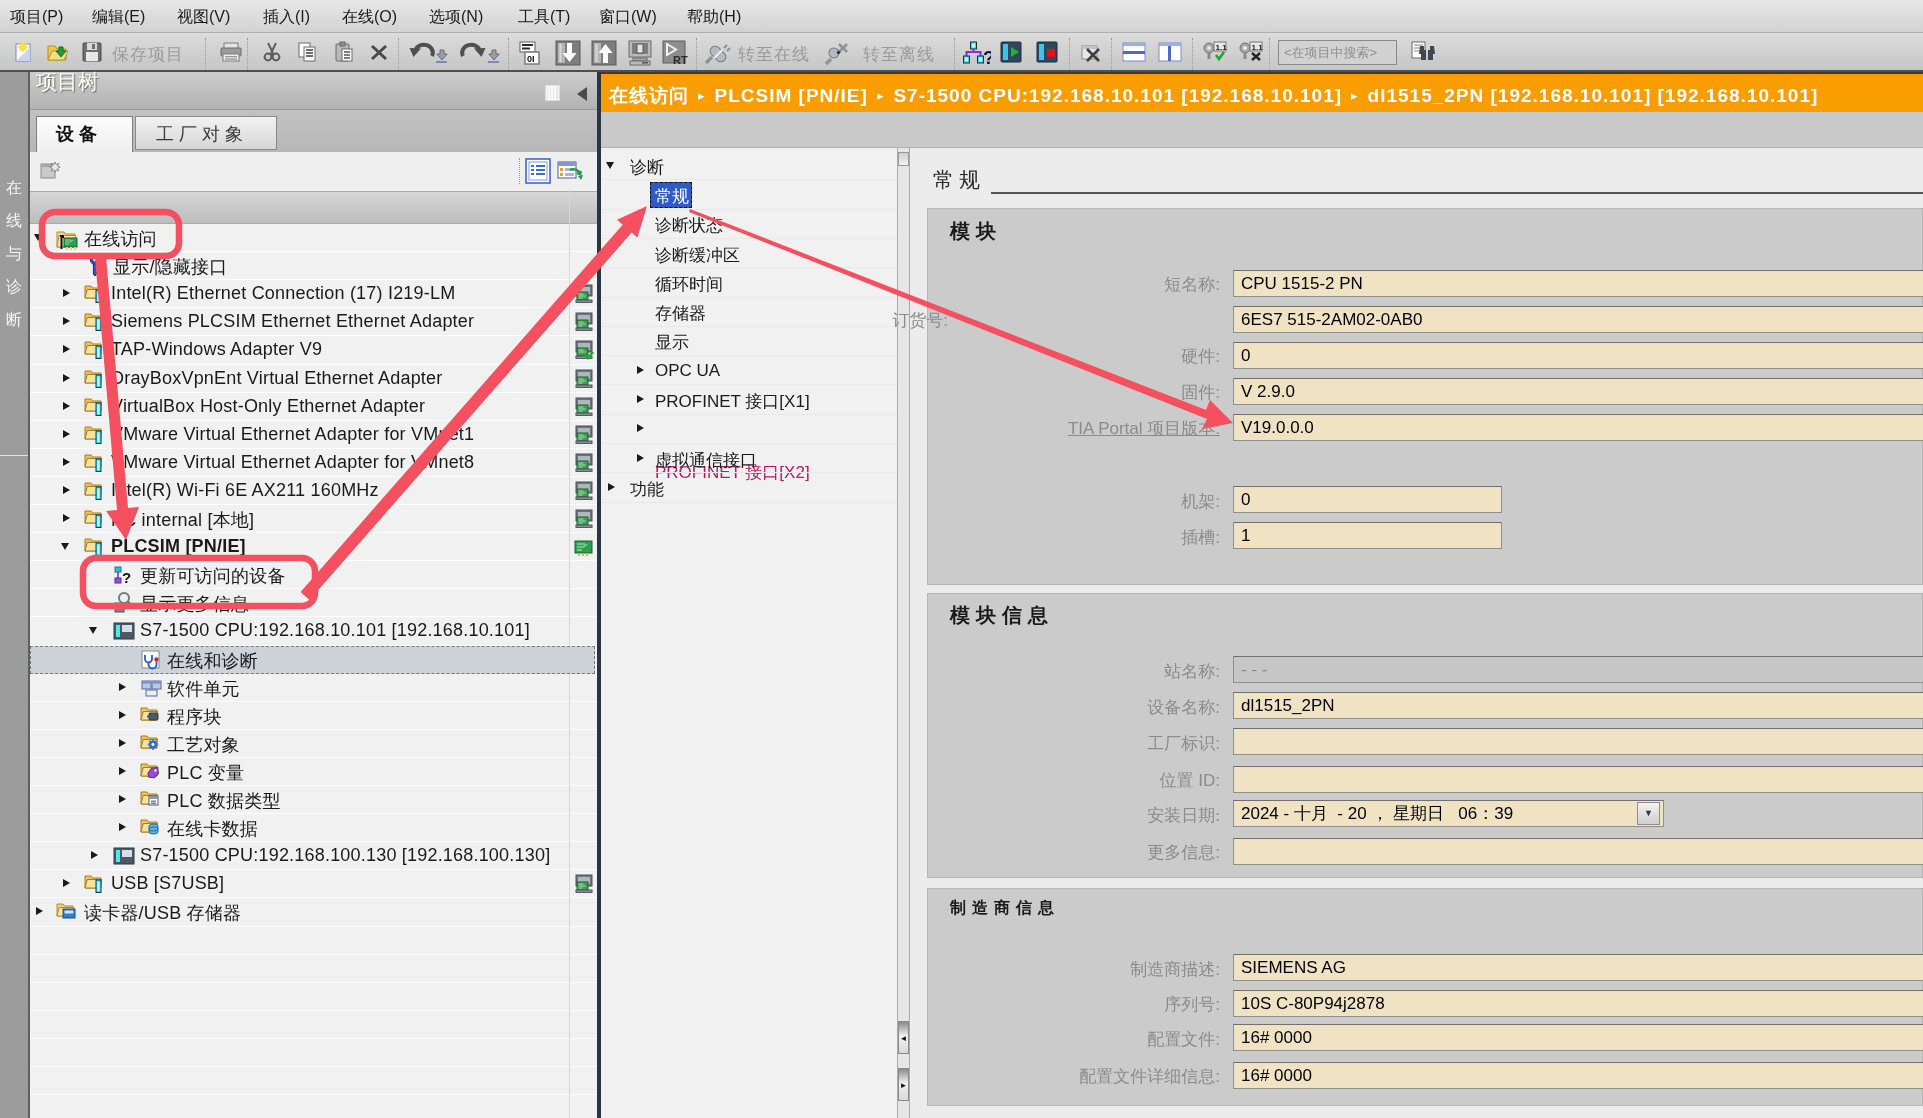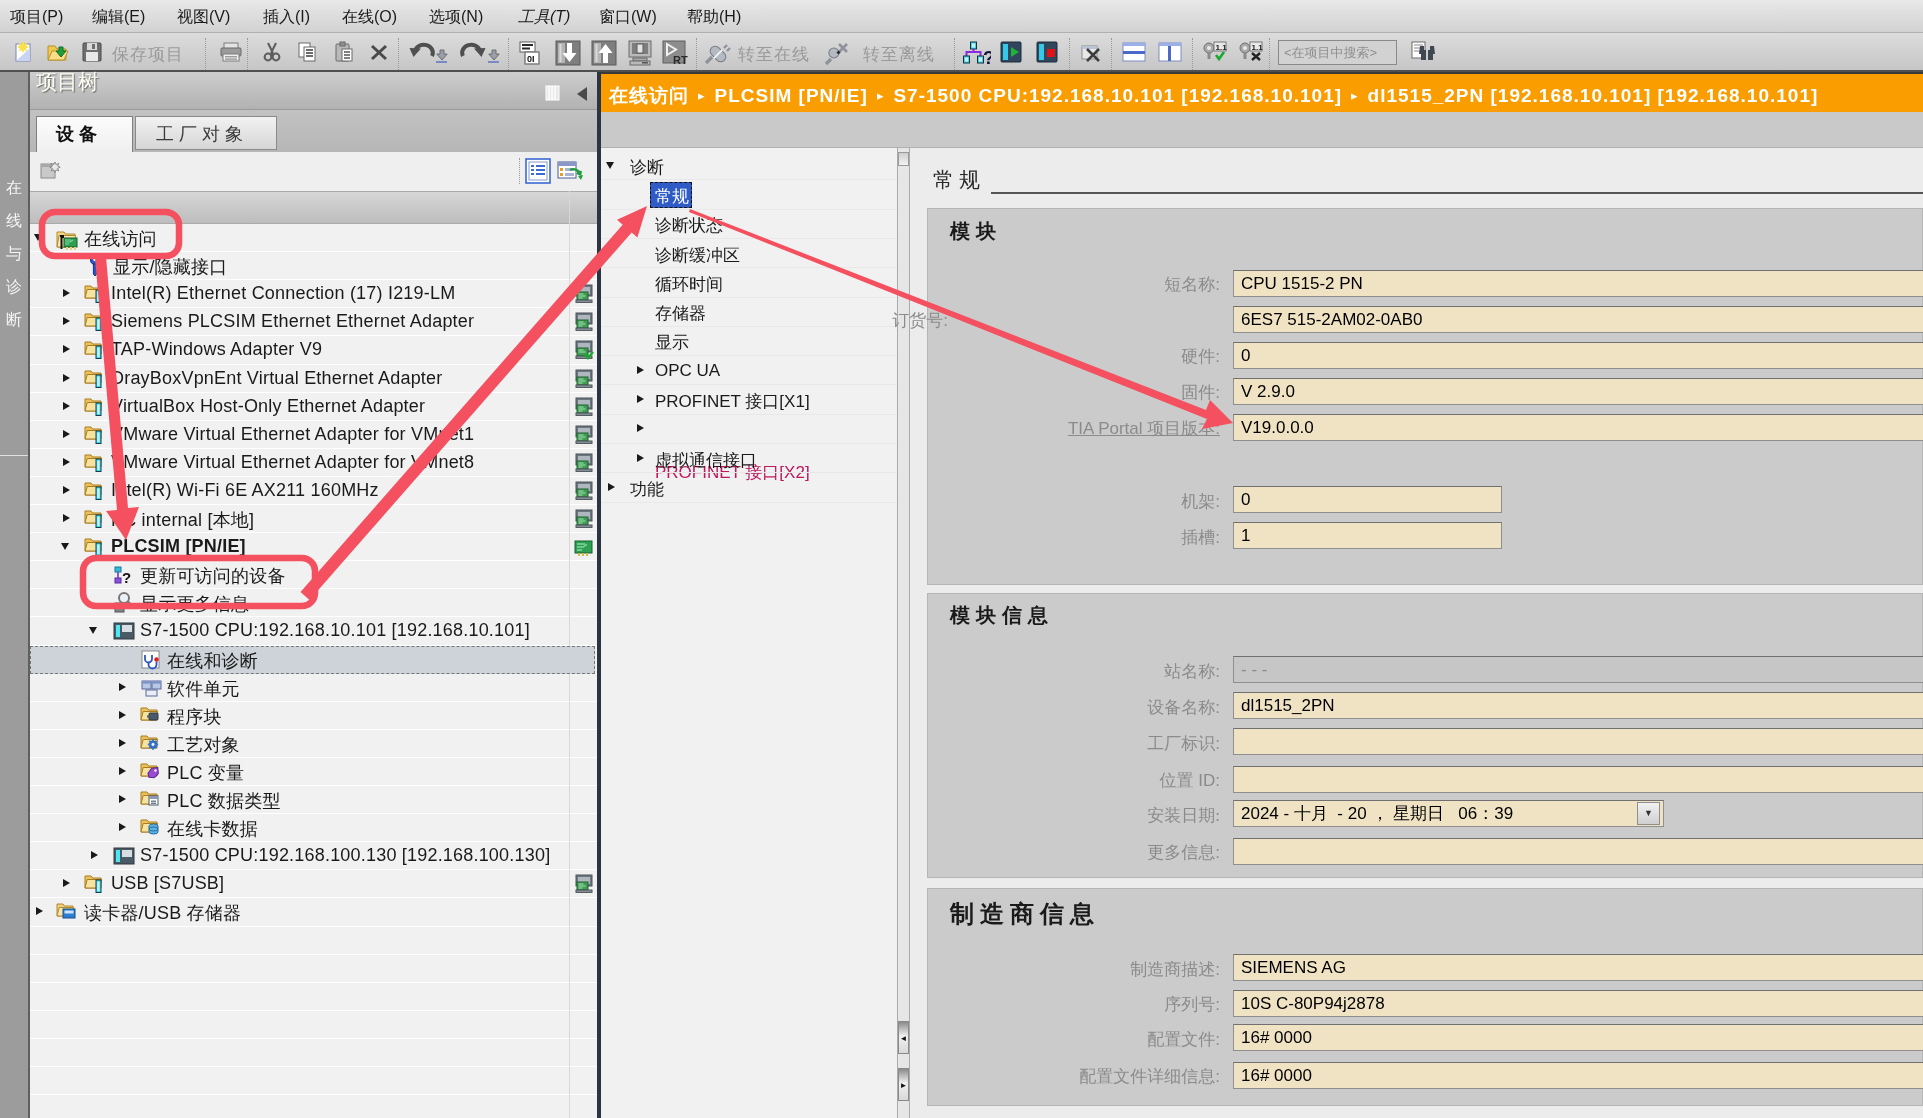--- a/index.html
+++ b/index.html
@@ -7,21 +7,21 @@
 .tri-r{width:0;height:0;border-left:7px solid #1a1a1a;border-top:4.5px solid transparent;border-bottom:4.5px solid transparent;}
 .tri-d{width:0;height:0;border-top:7px solid #1a1a1a;border-left:4.5px solid transparent;border-right:4.5px solid transparent;}
 </style></head><body>
 <div style="position:absolute;left:0px;top:0px;width:1923px;height:33px;background:linear-gradient(#e8e8e8,#d2d2d2);border-bottom:1px solid #b0b0b0;"></div>
 <div class="r" style="position:absolute;left:10px;top:7px;font-size:16px;color:#1a1a1a;">项目(P)</div>
 <div class="r" style="position:absolute;left:92px;top:7px;font-size:16px;color:#1a1a1a;">编辑(E)</div>
 <div class="r" style="position:absolute;left:177px;top:7px;font-size:16px;color:#1a1a1a;">视图(V)</div>
 <div class="r" style="position:absolute;left:263px;top:7px;font-size:16px;color:#1a1a1a;">插入(I)</div>
 <div class="r" style="position:absolute;left:342px;top:7px;font-size:16px;color:#1a1a1a;">在线(O)</div>
 <div class="r" style="position:absolute;left:429px;top:7px;font-size:16px;color:#1a1a1a;">选项(N)</div>
-<div class="r" style="position:absolute;left:518px;top:7px;font-size:16px;color:#1a1a1a;font-style:italic;">工具(T)</div>
+<div class="r" style="position:absolute;left:518px;top:7px;font-size:16px;color:#1a1a1a;">工具(T)</div>
 <div class="r" style="position:absolute;left:599px;top:7px;font-size:16px;color:#1a1a1a;">窗口(W)</div>
 <div class="r" style="position:absolute;left:687px;top:7px;font-size:16px;color:#1a1a1a;">帮助(H)</div>
 <div style="position:absolute;left:0px;top:33px;width:1923px;height:37px;background:linear-gradient(#dcdcdc,#c6c6c6);"></div>
 <div style="position:absolute;left:0px;top:70px;width:1923px;height:2px;background:#4f4f4f;"></div>
 <div style="position:absolute;left:12px;top:40px;line-height:0;"><svg width="24" height="24" viewBox="0 0 24 24" style="">
       <rect x="4" y="4" width="14" height="17" fill="#fff" stroke="#7a86b8"></rect>
       <path d="M4 21 L18 21 L18 8 Z" fill="#c9d4f2"></path>
       <path d="M11 1 l1.4 3 3-1.4-1.4 3 3 1.4-3 1.4 1.4 3-3-1.4-1.4 3-1.4-3-3 1.4 1.4-3-3-1.4 3-1.4-1.4-3 3 1.4z" fill="#f8e24a"></path>
     </svg></div>
 <div style="position:absolute;left:46px;top:40px;line-height:0;"><svg width="24" height="24" viewBox="0 0 24 24" style="">
@@ -681,21 +681,21 @@
 <div style="position:absolute;left:620px;top:732px;width:600px;height:20px;font-size:17px;color:#8b8b8b;text-align:right;white-space:nowrap;">工厂标识:</div>
 <div style="position:absolute;left:1233px;top:728px;width:692px;height:27px;background:#f0e3c4;border:1px solid #8f8f8f;border-top:1px solid #707070;font-size:17px;color:#000;line-height:25px;padding-left:7px;white-space:nowrap;overflow:hidden;"></div>
 <div style="position:absolute;left:620px;top:769px;width:600px;height:20px;font-size:17px;color:#8b8b8b;text-align:right;white-space:nowrap;">位置 ID:</div>
 <div style="position:absolute;left:1233px;top:766px;width:692px;height:27px;background:#f0e3c4;border:1px solid #8f8f8f;border-top:1px solid #707070;font-size:17px;color:#000;line-height:25px;padding-left:7px;white-space:nowrap;overflow:hidden;"></div>
 <div style="position:absolute;left:620px;top:804px;width:600px;height:20px;font-size:17px;color:#8b8b8b;text-align:right;white-space:nowrap;font-family:Liberation Serif, serif;">安装日期:</div>
 <div style="position:absolute;left:1233px;top:800px;width:431px;height:27px;background:#f0e3c4;border:1px solid #8f8f8f;border-top:1px solid #707070;font-size:17px;color:#000;line-height:25px;padding-left:7px;white-space:nowrap;overflow:hidden;">2024 - 十月 &nbsp;- 20 ，&nbsp;星期日&nbsp;&nbsp; 06：39</div>
 <div style="position:absolute;left:1637px;top:802px;width:23px;height:23px;background:linear-gradient(#f2f2f2,#cfcfcf);border:1px solid #8f8f8f;text-align:center;font-size:9px;color:#333;line-height:21px;">▼</div>
 <div style="position:absolute;left:620px;top:841px;width:600px;height:20px;font-size:17px;color:#8b8b8b;text-align:right;white-space:nowrap;">更多信息:</div>
 <div style="position:absolute;left:1233px;top:838px;width:692px;height:27px;background:#f0e3c4;border:1px solid #8f8f8f;border-top:1px solid #707070;font-size:17px;color:#000;line-height:25px;padding-left:7px;white-space:nowrap;overflow:hidden;"></div>
 <div style="position:absolute;left:927px;top:888px;width:996px;height:218px;background:#cbcbcb;border:1px solid #b5b5b5;"></div>
-<div class="r" style="position:absolute;left:950px;top:898px;font-size:24px;font-weight:bold;color:#1a1a1a;letter-spacing:6px;">制造商信息</div>
+<div class="r" style="position:absolute;left:950px;top:898px;font-size:16px;font-weight:bold;color:#1a1a1a;letter-spacing:6px;">制造商信息</div>
 <div style="position:absolute;left:620px;top:958px;width:600px;height:20px;font-size:17px;color:#8b8b8b;text-align:right;white-space:nowrap;">制造商描述:</div>
 <div style="position:absolute;left:1233px;top:954px;width:692px;height:27px;background:#f0e3c4;border:1px solid #8f8f8f;border-top:1px solid #707070;font-size:17px;color:#000;line-height:25px;padding-left:7px;white-space:nowrap;overflow:hidden;">SIEMENS AG</div>
 <div style="position:absolute;left:620px;top:993px;width:600px;height:20px;font-size:17px;color:#8b8b8b;text-align:right;white-space:nowrap;">序列号:</div>
 <div style="position:absolute;left:1233px;top:990px;width:692px;height:27px;background:#f0e3c4;border:1px solid #8f8f8f;border-top:1px solid #707070;font-size:17px;color:#000;line-height:25px;padding-left:7px;white-space:nowrap;overflow:hidden;">10S C-80P94j2878</div>
 <div style="position:absolute;left:620px;top:1028px;width:600px;height:20px;font-size:17px;color:#8b8b8b;text-align:right;white-space:nowrap;">配置文件:</div>
 <div style="position:absolute;left:1233px;top:1024px;width:692px;height:27px;background:#f0e3c4;border:1px solid #8f8f8f;border-top:1px solid #707070;font-size:17px;color:#000;line-height:25px;padding-left:7px;white-space:nowrap;overflow:hidden;">16# 0000</div>
 <div style="position:absolute;left:620px;top:1065px;width:600px;height:20px;font-size:17px;color:#8b8b8b;text-align:right;white-space:nowrap;">配置文件详细信息:</div>
 <div style="position:absolute;left:1233px;top:1062px;width:692px;height:27px;background:#f0e3c4;border:1px solid #8f8f8f;border-top:1px solid #707070;font-size:17px;color:#000;line-height:25px;padding-left:7px;white-space:nowrap;overflow:hidden;">16# 0000</div>
 <svg width="1923" height="1118" viewBox="0 0 1923 1118" style="position:absolute;left:0;top:0;z-index:50;pointer-events:none;">
 <rect x="42" y="212" width="137" height="44" rx="13" fill="none" stroke="#f4505f" stroke-width="6.5"></rect>

